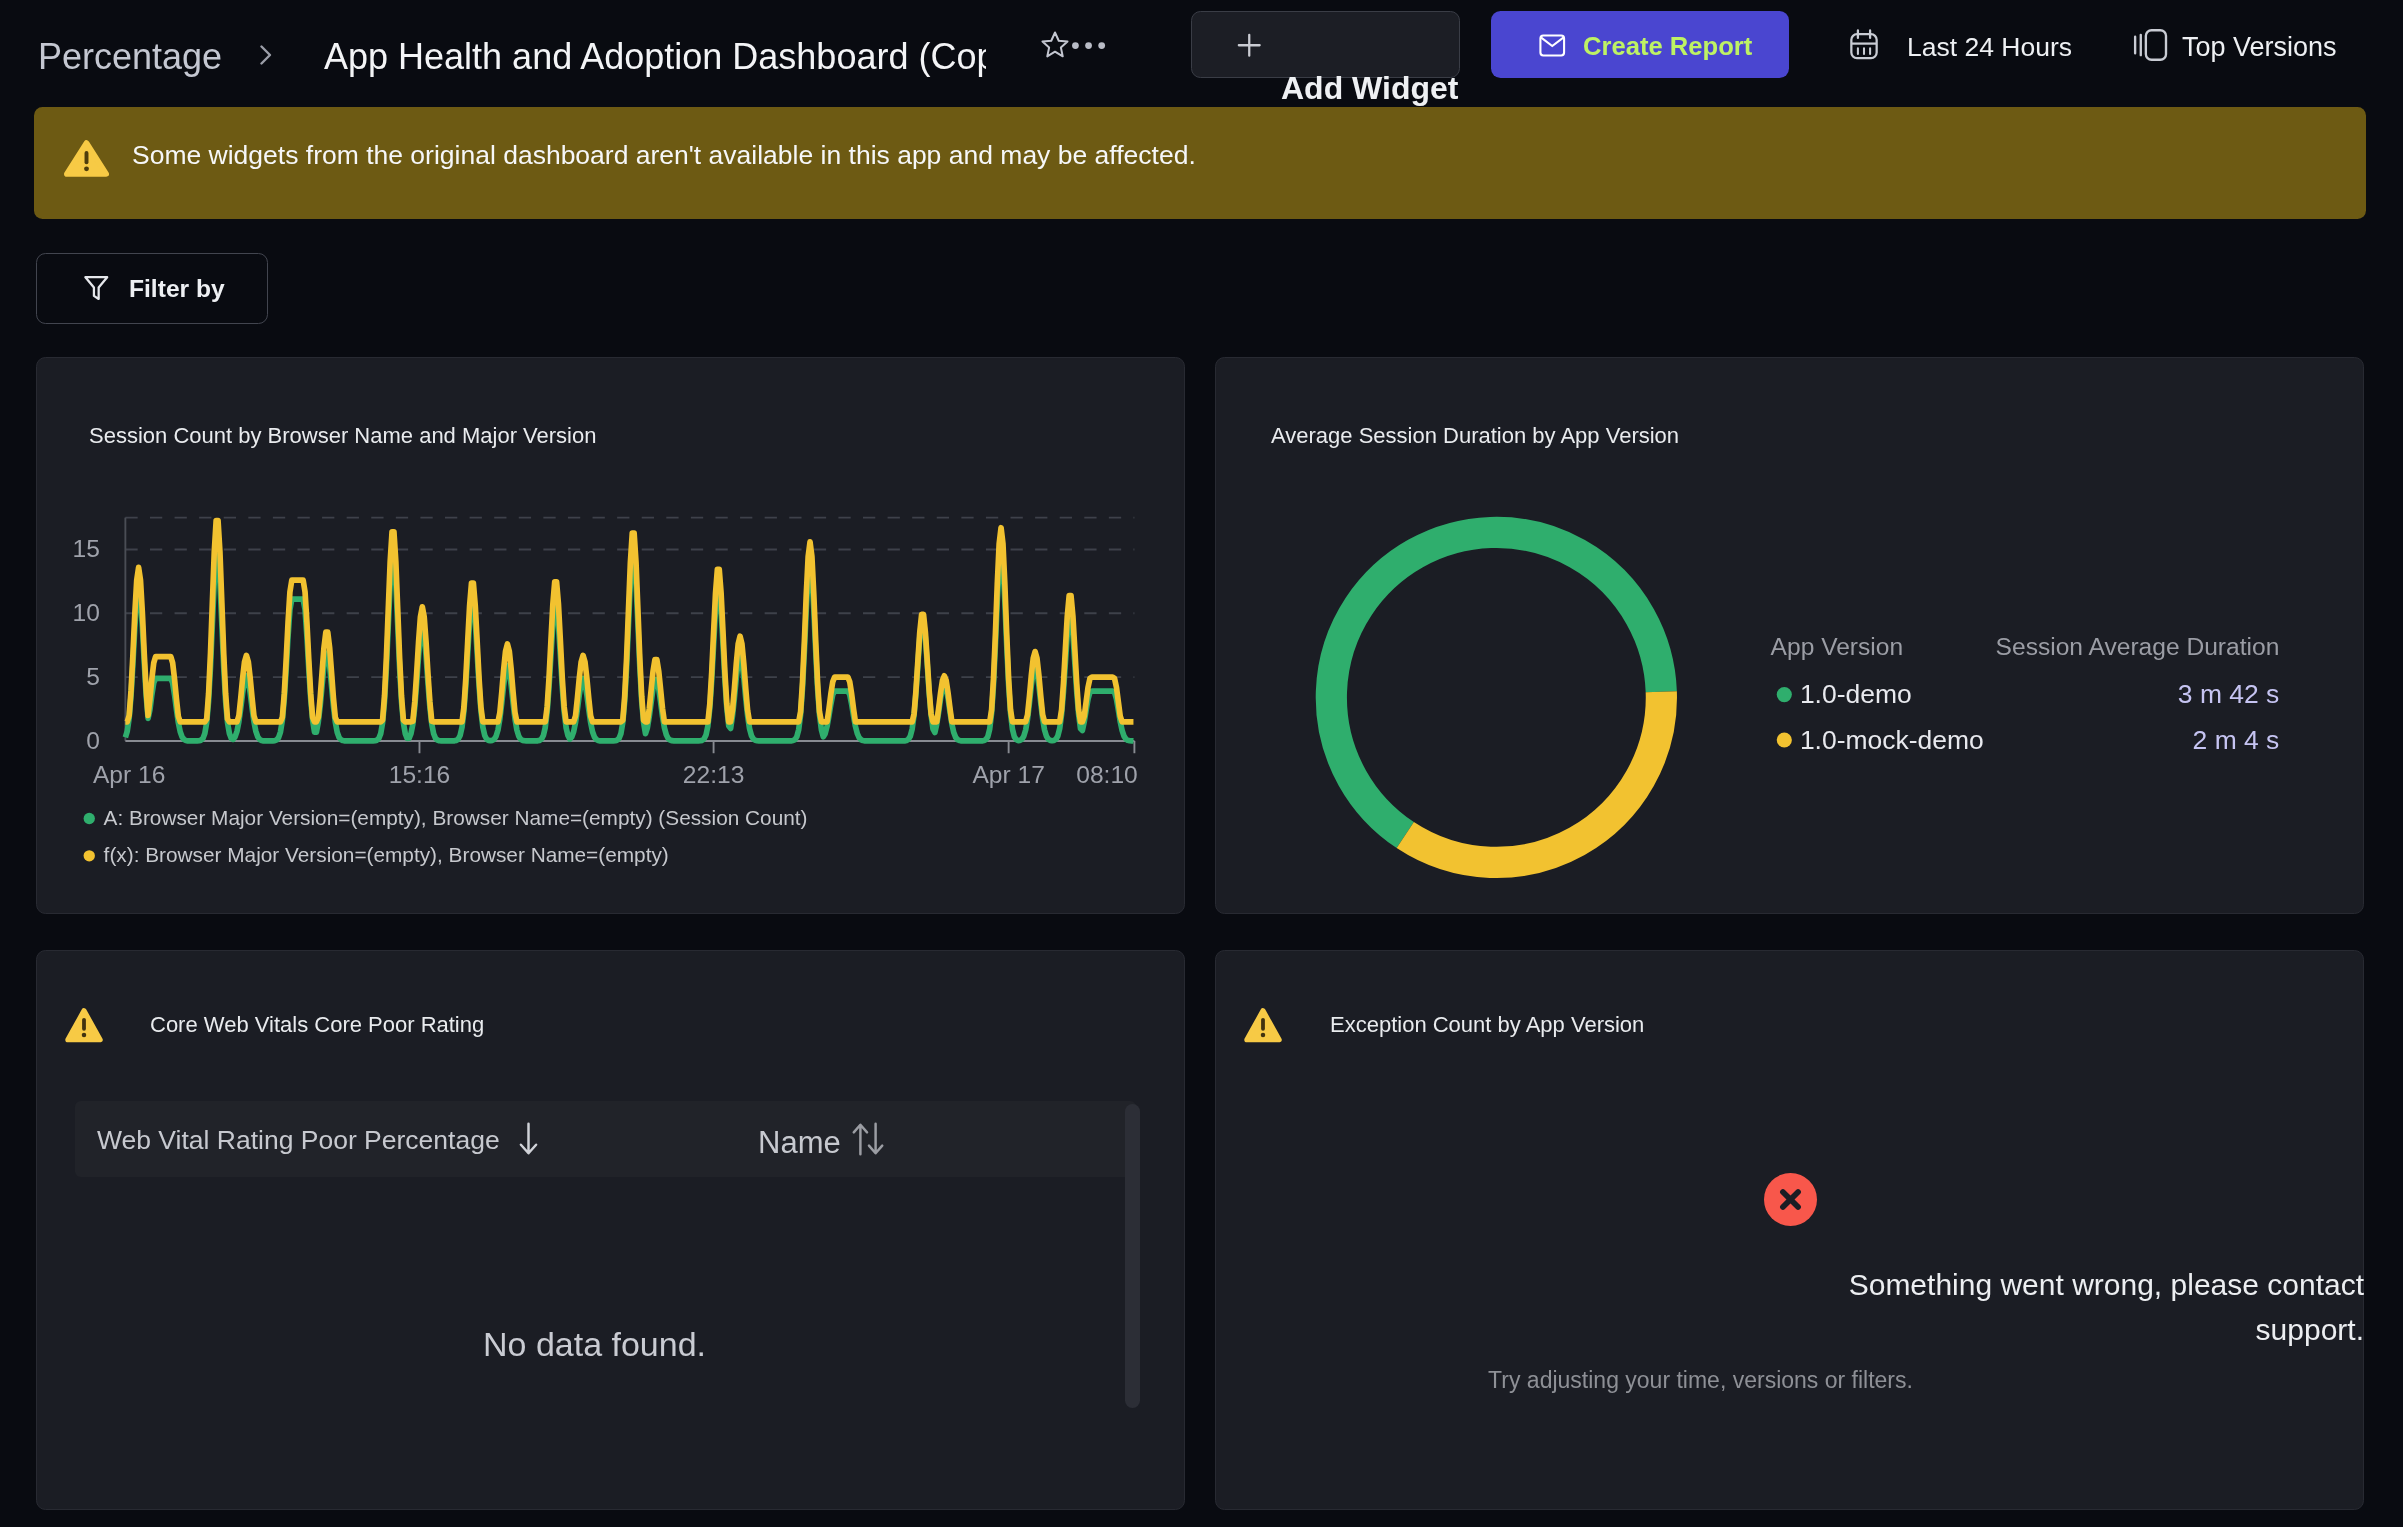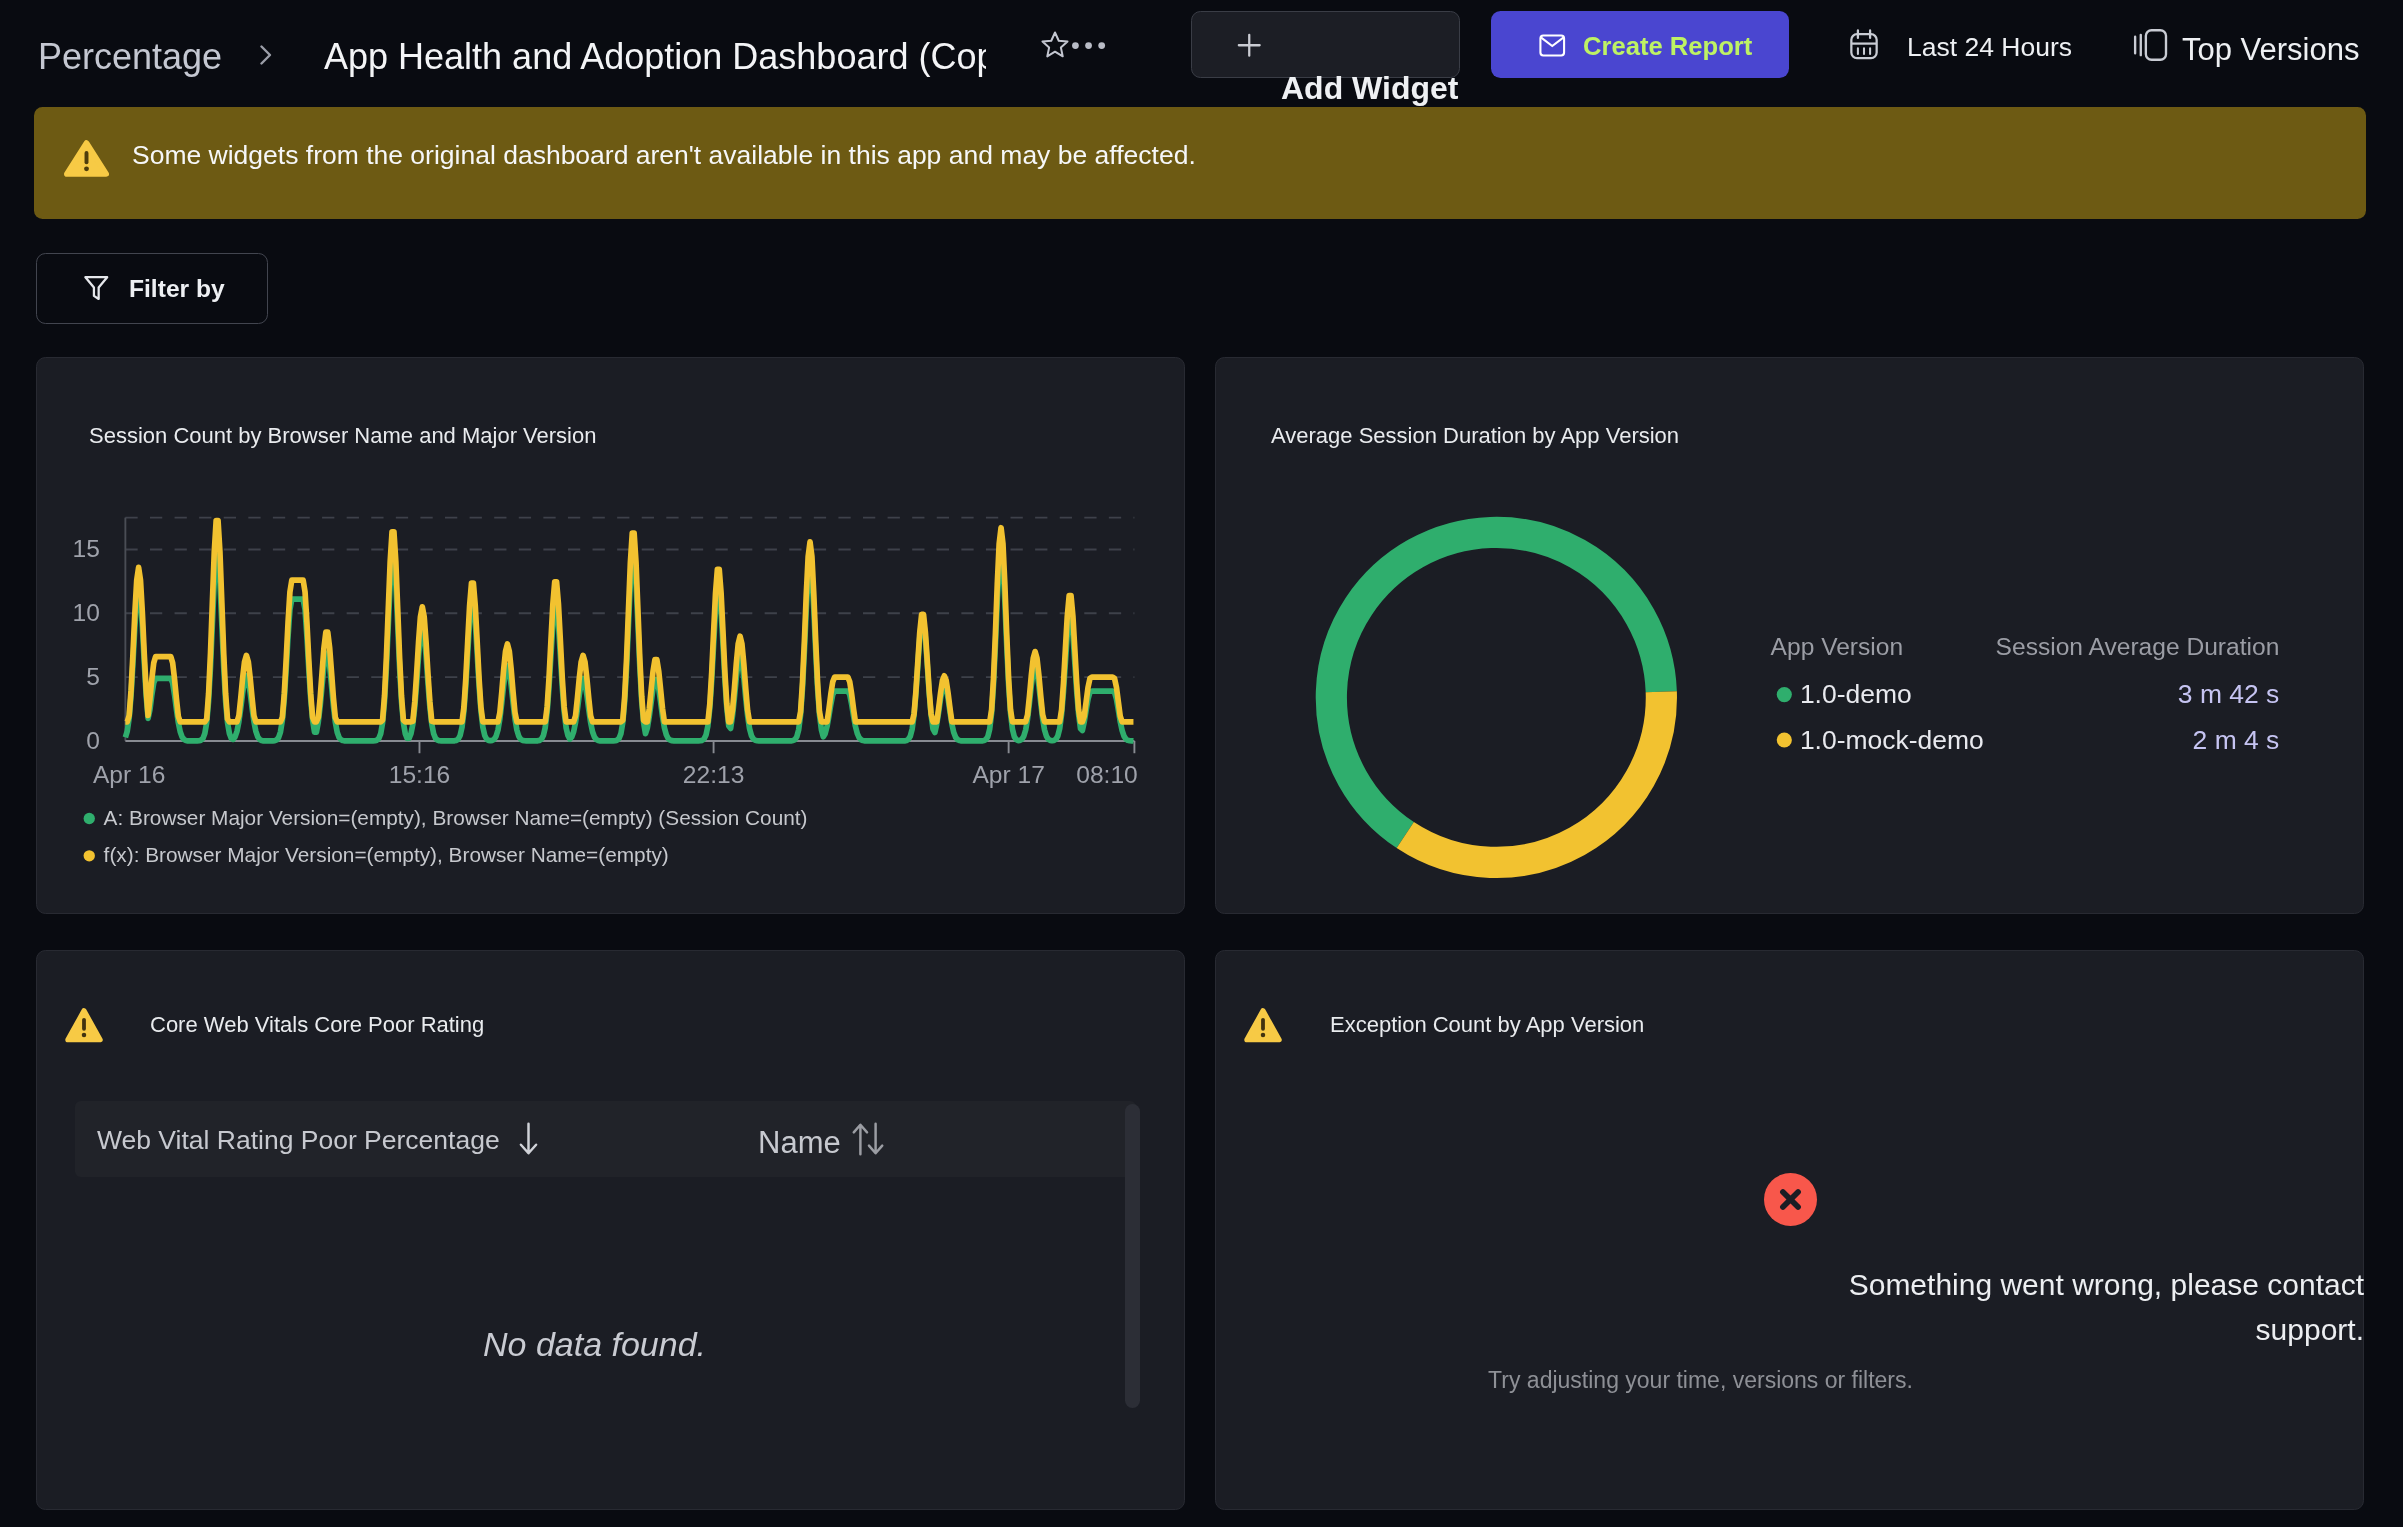--- a/index.html
+++ b/index.html
@@ -45,21 +45,21 @@
   <path d="M9.5 1.5v8M22.5 1.5v8" stroke="#c9ccd4" stroke-width="2.4" stroke-linecap="round"></path>
   <path d="M3 15.5h26" stroke="#c9ccd4" stroke-width="2.4"></path>
   <path d="M9.5 20.5v6M16 20.5v6M22.5 20.5v6" stroke="#c9ccd4" stroke-width="2.2" stroke-linecap="round"></path>
 </svg>
 <div class="abs" style="left:1907px; top:32px; font-size:26.5px; font-weight:500; color:#eef0f3;">Last 24 Hours</div>
 
 <svg class="abs" style="left:2129px; top:29px;" width="42" height="32" viewBox="0 0 44 34">
   <path d="M6.2 8.2v17.6M12.2 6.2v21.6" stroke="#c9ccd4" stroke-width="2.5" stroke-linecap="round"></path>
   <rect x="17.6" y="1.3" width="21.4" height="31.4" rx="6" fill="none" stroke="#c9ccd4" stroke-width="2.5"></rect>
 </svg>
-<div class="abs" style="left:2182px; top:32px; font-size:31px; font-weight:500; color:#eef0f3;">Top Versions</div>
+<div class="abs" style="left:2182px; top:32px; font-size:27px; font-weight:500; color:#eef0f3;">Top Versions</div>
 
 <div class="abs" style="left:34px; top:107px; width:2332px; height:112px; background:#6d5a13; border-radius:8.5px;"></div>
 <svg class="abs" style="left:64px; top:140px;" width="45" height="38" viewBox="0 0 48 40">
   <path d="M24 3 L45 36 H3 Z" fill="#f7ca45" stroke="#f7ca45" stroke-width="6" stroke-linejoin="round"></path>
   <path d="M24 13.5v10" stroke="#4e3d0c" stroke-width="4.2" stroke-linecap="round"></path>
   <circle cx="24" cy="30.5" r="2.6" fill="#4e3d0c"></circle>
 </svg>
 <div class="abs" style="left:132px; top:140px; font-size:26.5px; color:#f6f7f8;">Some widgets from the original dashboard aren't available in this app and may be affected.</div>
 
 <div class="abs" style="left:36px; top:253px; width:232px; height:71px; border:1.9px solid #42454f; border-radius:9.5px;"></div>
@@ -141,21 +141,21 @@
 <div class="abs" style="left:97px; top:1125px; font-size:26.5px; color:#c7c9cf;">Web Vital Rating Poor Percentage</div>
 <svg class="abs" style="left:517px; top:1120px;" width="23" height="38" viewBox="0 0 24 40">
   <path d="M12 4v30M4 26l8 9 8-9" fill="none" stroke="#d0d2d8" stroke-width="2.6" stroke-linecap="round" stroke-linejoin="round"></path>
 </svg>
 <div class="abs" style="left:758px; top:1125px; font-size:31px; color:#c7c9cf;">Name</div>
 <svg class="abs" style="left:849px; top:1120px;" width="38" height="38" viewBox="0 0 40 40">
   <path d="M12 36V6M5 13l7-8 7 8" fill="none" stroke="#9b9da3" stroke-width="2.6" stroke-linecap="round" stroke-linejoin="round"></path>
   <path d="M28 4v30M21 27l7 8 7-8" fill="none" stroke="#9b9da3" stroke-width="2.6" stroke-linecap="round" stroke-linejoin="round"></path>
 </svg>
 <div class="abs" style="left:1125px; top:1104px; width:15px; height:304px; background:#2c2e36; border-radius:7.6px;"></div>
-<div class="abs" style="left:0px; top:1325px; width:1189px; text-align:center; font-size:34px; color:#c9cbd2;font-style:italic;">No data found.</div>
+<div class="abs" style="left:0px; top:1325px; width:1189px; text-align:center; font-size:34px; color:#c9cbd2;">No data found.</div>
 
 <svg class="warn-tri" style="left:1244px; top:1008px;" width="38" height="36" viewBox="0 0 40 38">
   <path d="M20 3 L37 33.5 H3 Z" fill="#f7ca45" stroke="#f7ca45" stroke-width="5.5" stroke-linejoin="round"></path>
   <path d="M20 12.5v9.5" stroke="#413310" stroke-width="4" stroke-linecap="round"></path>
   <circle cx="20" cy="28.5" r="2.4" fill="#413310"></circle>
 </svg>
 <div class="ptitle" style="left:1330px; top:1012px;">Exception Count by App Version</div>
 <div class="abs" style="left:1764px; top:1173px; width:53px; height:53px; border-radius:50%; background:#f8574b;"></div>
 <svg class="abs" style="left:1764px; top:1173px;" width="53" height="53" viewBox="0 0 56 56">
   <path d="M20 20l16 16M36 20l-16 16" stroke="#1b1d24" stroke-width="6" stroke-linecap="round"></path>

